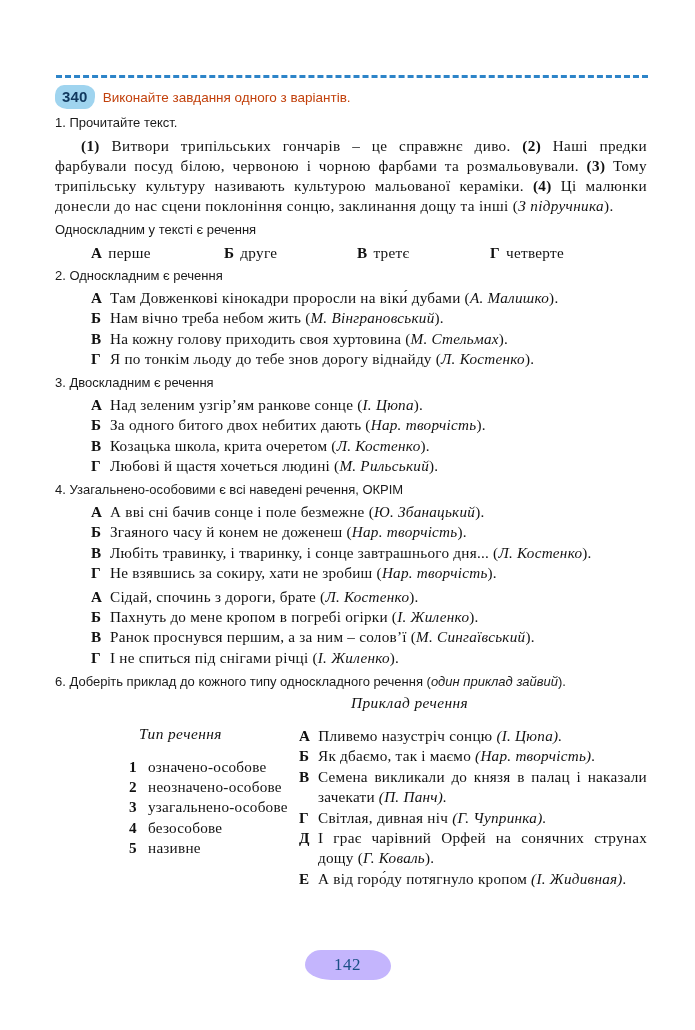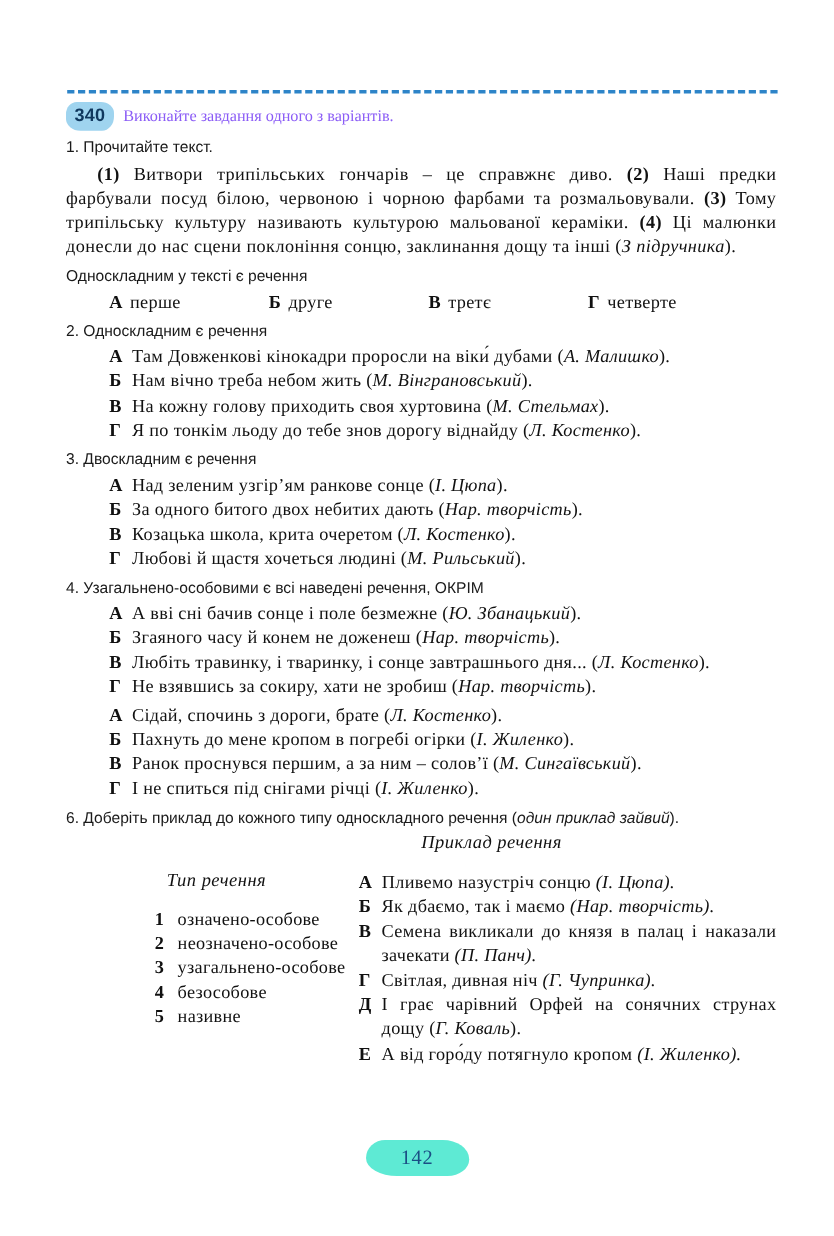--- a/index.html
+++ b/index.html
@@ -47,23 +47,23 @@
     color: #10385e;
     font-family: "Liberation Sans", sans-serif;
     font-weight: bold;
     font-size: 15px;
     line-height: 1;
     padding: 4px 7px 5px 7px;
     border-radius: 9px 11px 10px 12px / 10px 9px 12px 10px;
     letter-spacing: 0.2px;
   }
   .ex-title {
-    font-family: Liberation Serif, serif;
+    font-family: Liberation Sans, sans-serif;
     font-size: 13.5px;
-    color: #8b5cf6;
+    color: #c2410c;
   }
 
   
   .instr {
     font-family: "Liberation Sans", sans-serif;
     font-size: 13px;
     color: #1a1a1a;
     margin: 5px 0 3px 0;
     line-height: 1.32;
   }
@@ -161,21 +161,21 @@
     display: flex;
     justify-content: center;
   }
   .folio-brush {
     position: relative;
     width: 86px;
     height: 30px;
     display: flex;
     align-items: center;
     justify-content: center;
-    background: #5eead4;
+    background: #c4b5fd;
     border-radius: 16px 22px 18px 26px / 15px 16px 14px 15px;
   }
   .folio-num {
     position: relative;
     font-family: "Liberation Serif", serif;
     font-size: 17px;
     color: #1a4f85;
     letter-spacing: 0.5px;
   }
 </style>
@@ -340,21 +340,21 @@
       <div class="mrow">
         <span class="ltr">Г</span>
         <span class="txt">Світлая, дивная ніч <i>(Г. Чупринка).</i></span>
       </div>
       <div class="mrow just">
         <span class="ltr">Д</span>
         <span class="txt">І грає чарівний Орфей на сонячних струнах дощу (<i>Г. Коваль</i>).</span>
       </div>
       <div class="mrow just">
         <span class="ltr">Е</span>
-        <span class="txt">А від горо́ду потягнуло кропом <i>(І. Жи­ленко).</i></span>
+        <span class="txt">А від горо́ду потягнуло кропом <i>(І. Жи­дивная).</i></span>
       </div>
     </div>
 
   </div>
 
 </div>
 
 <div class="folio">
   <div class="folio-brush">
     <span class="folio-num">142</span>

